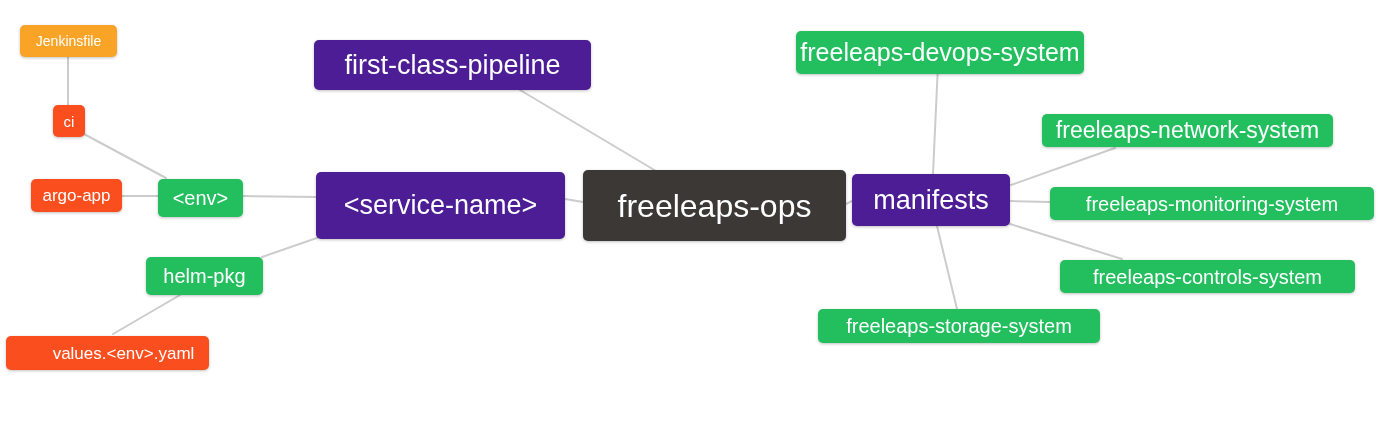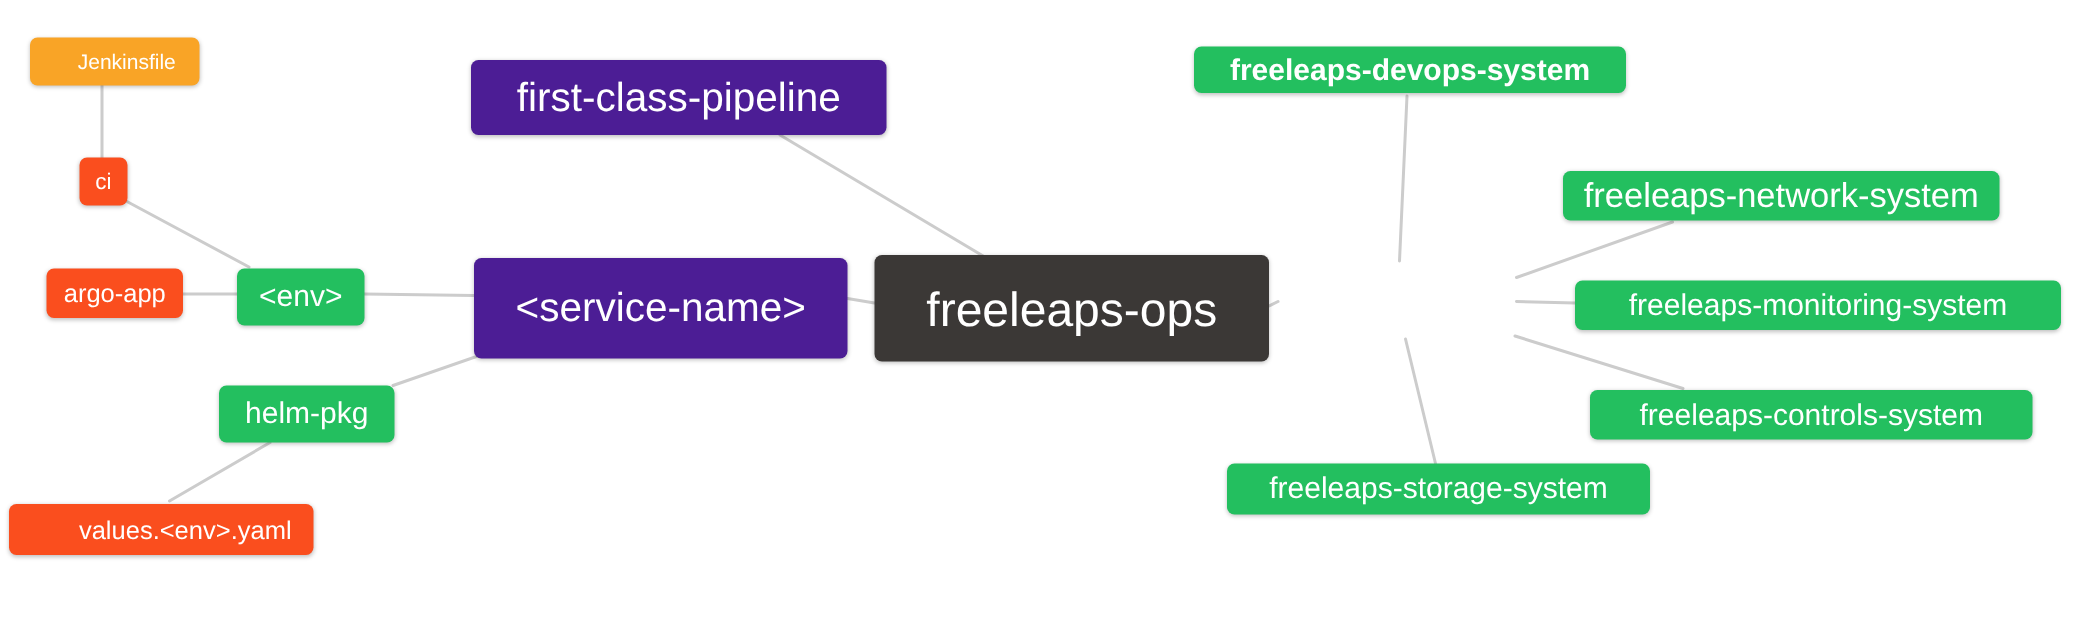--- a/index.html
+++ b/index.html
@@ -25,31 +25,31 @@
     box-shadow:0 1px 3px rgba(0,0,0,0.25);
     cursor:pointer;
     line-height:1;
   }
   .blue  {background:#4c1d95;}
   .green {background:#23BF5F;}
   .red   {background:#FA4E1E;}
   .orange{background:#F9A426;}
   .dark  {background:#3B3836;}
 
-  .n-jenkinsfile {left:20px;  top:25px;  width:97px;  height:32px; font-size:14px;padding-left:16px;}
+  .n-jenkinsfile {left:20px;  top:25px;  width:97px;  height:32px; font-size:14px;}
   .n-ci          {left:53px;  top:105px; width:32px;  height:32px; font-size:15px;}
   .n-argo-app    {left:31px;  top:179px; width:91px;  height:33px; font-size:17px;}
   .n-env         {left:158px; top:179px; width:85px;  height:38px; font-size:20px;}
   .n-fcp         {left:314px; top:40px;  width:277px; height:50px; font-size:27px;}
   .n-service     {left:316px; top:172px; width:249px; height:67px; font-size:27px;}
   .n-helm-pkg    {left:146px; top:257px; width:117px; height:38px; font-size:20px;}
   .n-values      {left:6px;   top:336px; width:171px; height:34px; font-size:17px;padding-left:32px;}
   .n-root        {left:583px; top:170px; width:263px; height:71px; font-size:32px;}
   .n-manifests   {left:852px; top:174px; width:158px; height:52px; font-size:27px;}
-  .n-devops      {left:796px; top:31px;  width:288px; height:31px; font-size:20px;font-weight:bold;}
+  .n-devops      {left:796px; top:31px;  width:288px; height:43px; font-size:25px;}
   .n-network     {left:1042px;top:114px; width:291px; height:33px; font-size:23px;}
   .n-monitoring  {left:1050px;top:187px; width:324px; height:33px; font-size:20px;}
   .n-controls    {left:1060px;top:260px; width:295px; height:33px; font-size:20px;}
   .n-storage     {left:818px; top:309px; width:282px; height:34px; font-size:20px;}
 </style>
 </head>
 <body>
 
 <div id="canvas">
 
@@ -72,19 +72,20 @@
 
   <div class="node orange n-jenkinsfile">Jenkinsfile</div>
   <div class="node red    n-ci">ci</div>
   <div class="node red    n-argo-app">argo-app</div>
   <div class="node green  n-env">&lt;env&gt;</div>
   <div class="node blue   n-fcp">first-class-pipeline</div>
   <div class="node blue   n-service">&lt;service-name&gt;</div>
   <div class="node green  n-helm-pkg">helm-pkg</div>
   <div class="node red    n-values">values.&lt;env&gt;.yaml</div>
   <div class="node dark   n-root">freeleaps-ops</div>
+  <div class="node blue   n-manifests">manifests</div>
   <div class="node green  n-devops">freeleaps-devops-system</div>
   <div class="node green  n-network">freeleaps-network-system</div>
   <div class="node green  n-monitoring">freeleaps-monitoring-system</div>
   <div class="node green  n-controls">freeleaps-controls-system</div>
   <div class="node green  n-storage">freeleaps-storage-system</div>
 
 </div>
 
 </body></html>

